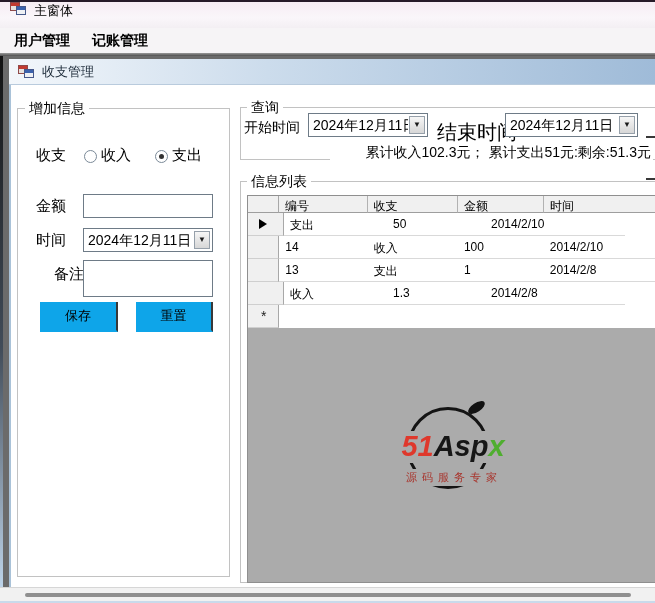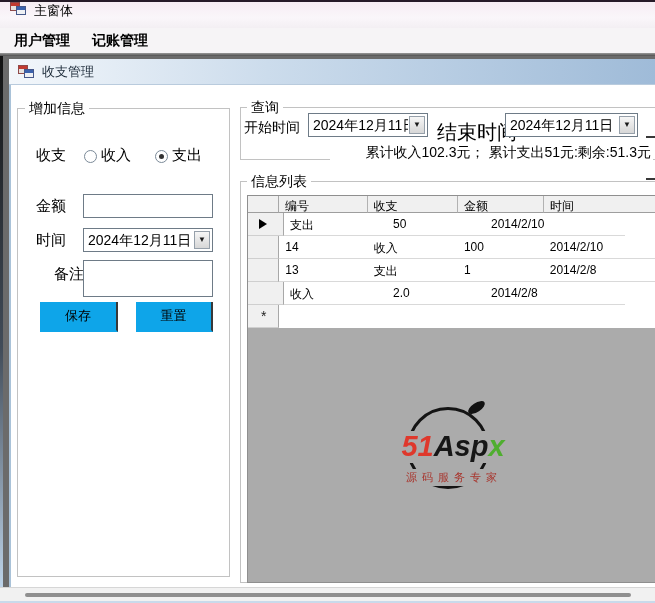--- a/index.html
+++ b/index.html
@@ -224,21 +224,21 @@
     <div class="g-row">
       <div class="g-rowhead"></div>
       <div class="g-cell c1">13</div>
       <div class="g-cell c2">支出</div>
       <div class="g-cell c3">1</div>
       <div class="g-cell c4">2014/2/8</div>
     </div>
     <div class="g-row">
       <div class="g-rowhead"></div>
       <div class="g-cell c2">收入</div>
-      <div class="g-cell c3">2.0</div>
+      <div class="g-cell c3">1.3</div>
       <div class="g-cell c4">2014/2/8</div>
     </div>
     <div class="g-row newrow">
       <div class="g-rowhead">
           <span class="new-star">*</span>
         </div>
       <div class="g-cell c1"></div>
       <div class="g-cell c2"></div>
       <div class="g-cell c3"></div>
       <div class="g-cell c4"></div>

